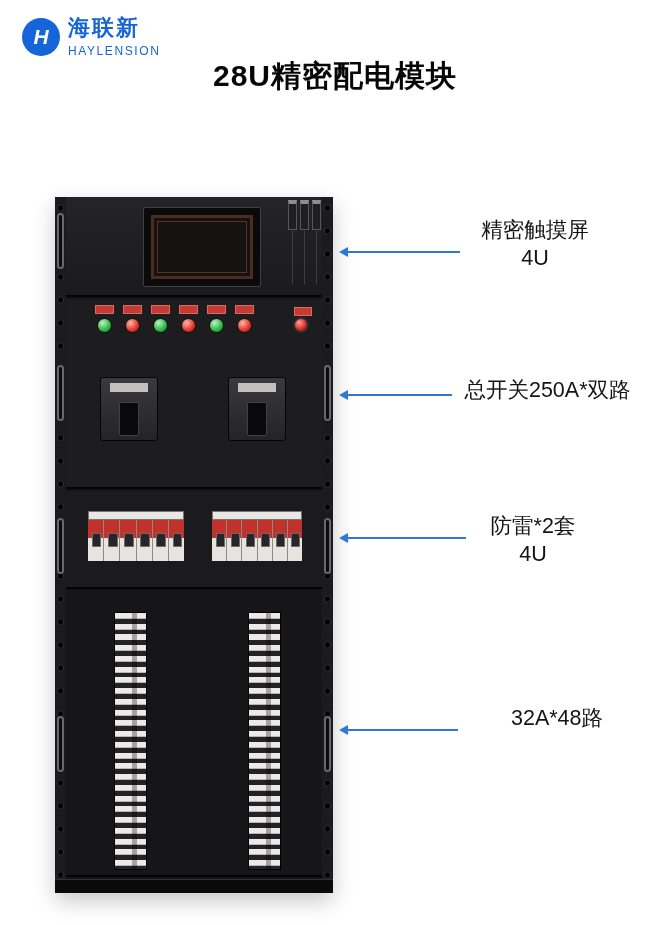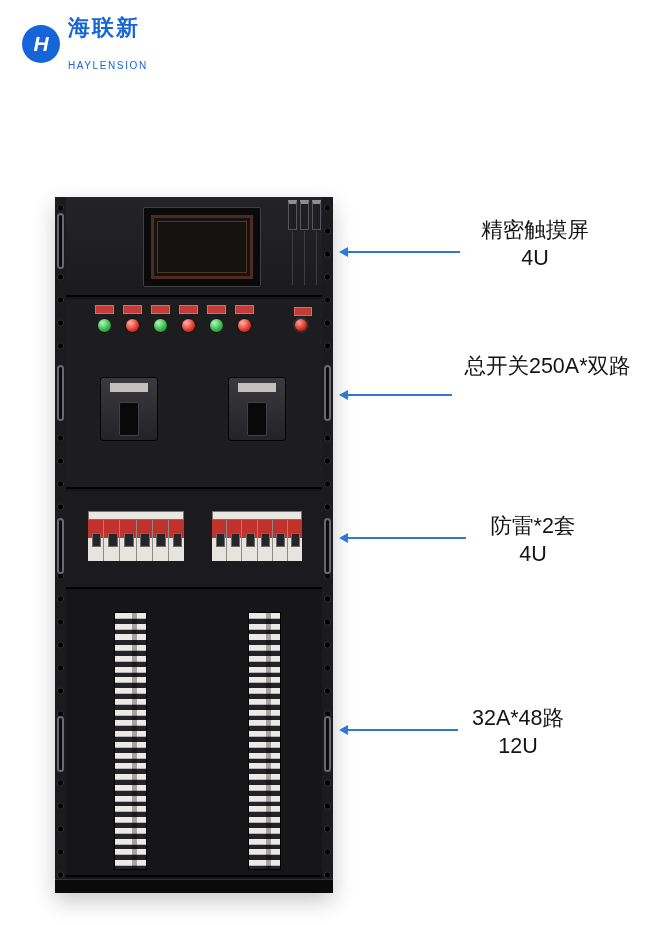--- a/index.html
+++ b/index.html
@@ -6,21 +6,21 @@
   html, body { margin: 0; padding: 0; }
   body { font-family: "Liberation Sans", "DejaVu Sans", sans-serif; background: #fff; }
   .page { position: relative; width: 670px; height: 925px; background: #ffffff; overflow: hidden; }
 
   
   .logo { position: absolute; left: 22px; top: 16px; display: flex; align-items: center; gap: 8px; }
   .logo-mark { width: 38px; height: 38px; border-radius: 50%; background: #1565d8; color: #fff;
     display: flex; align-items: center; justify-content: center; font-size: 21px; font-weight: bold; font-style: italic; }
   .brand { display: flex; flex-direction: column; line-height: 1.1; }
   .brand-cn { color: #1565d8; font-size: 22px; font-weight: bold; letter-spacing: 2px; }
-  .brand-en { color: #1565d8; font-size: 10px; letter-spacing: 1.6px; margin-top: 20px; }
+  .brand-en { color: #1565d8; font-size: 12px; letter-spacing: 1.6px; margin-top: 5px; }
   .title { position: absolute; left: 0; right: 0; top: 56px; text-align: center;
     font-size: 30px; font-weight: bold; color: #070707; letter-spacing: 1px; }
 
   
   .cabinet { position: absolute; left: 55px; top: 197px; width: 278px; height: 696px;
     background: #141416; border-radius: 2px; box-shadow: 0 8px 22px rgba(0,0,0,0.22); }
   .flange { position: absolute; top: 0; bottom: 14px; width: 11px; background-color: #1b1b1d;
     background-image: radial-gradient(circle at 5.5px 11px, #010101 2.2px, #303032 3px, rgba(0,0,0,0) 3.8px);
     background-size: 11px 23px; z-index: 3; }
   .flange.left { left: 0; } .flange.right { right: 0; }
@@ -100,20 +100,21 @@
 
 <div class="page">
 
   <div class="logo">
     <div class="logo-mark">H</div>
     <div class="brand">
       <span class="brand-cn">海联新</span>
       <span class="brand-en">HAYLENSION</span>
     </div>
   </div>
+  <div class="title">28U精密配电模块</div>
 
   <div class="cabinet">
     <div class="flange left"></div>
     <div class="flange right"></div>
 
     <div class="unit u1">
       <div class="handle hl" style="top:16px"></div>
       <div class="screen">
         <div class="screen-inner"></div>
       </div>
@@ -178,29 +179,28 @@
     <div class="base"></div>
   </div>
 
   <div class="ann-arrow" style="left:348px; top:251px; width:112px"></div>
   <div class="ann-text" style="left:460px; top:216px; width:150px">
     <div>精密触摸屏</div>
     <div>4U</div>
   </div>
 
   <div class="ann-arrow" style="left:348px; top:394px; width:104px"></div>
-  <div class="ann-text" style="left:450px; top:352px; width:195px">
+  <div class="ann-text" style="left:450px; top:376px; width:195px">
     <div>总开关250A*双路</div>
   </div>
 
   <div class="ann-arrow" style="left:348px; top:537px; width:118px"></div>
   <div class="ann-text" style="left:458px; top:512px; width:150px">
     <div>防雷*2套</div>
     <div>4U</div>
   </div>
 
   <div class="ann-arrow" style="left:348px; top:729px; width:110px"></div>
-  <div class="ann-text" style="left:433px; top:704px; width:170px">
+  <div class="ann-text" style="left:472px; top:704px; width:170px">
     <div>32A*48路</div>
-    <div>12U</div>
   </div>
 
 </div>
 
 </body></html>

